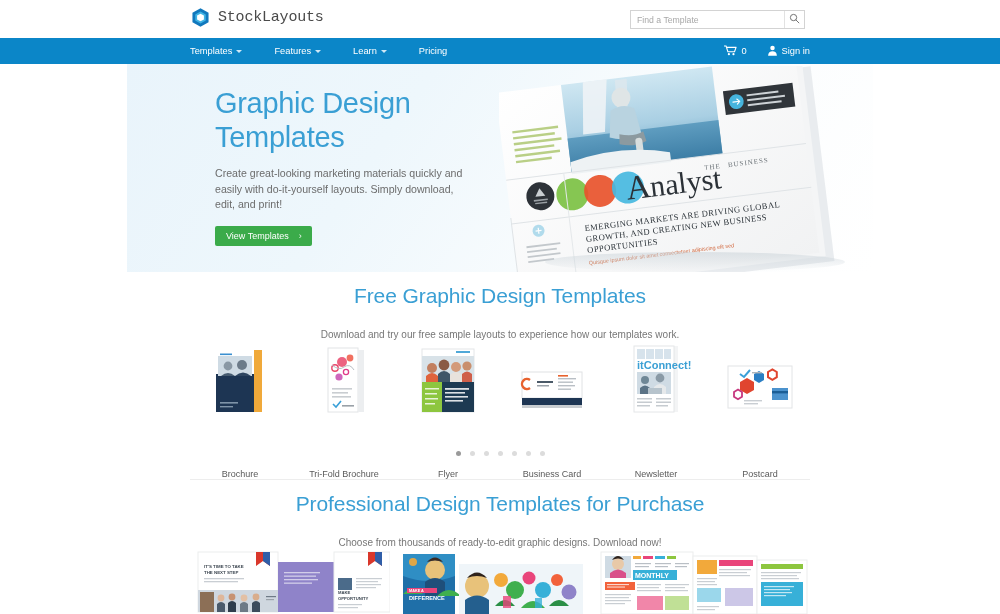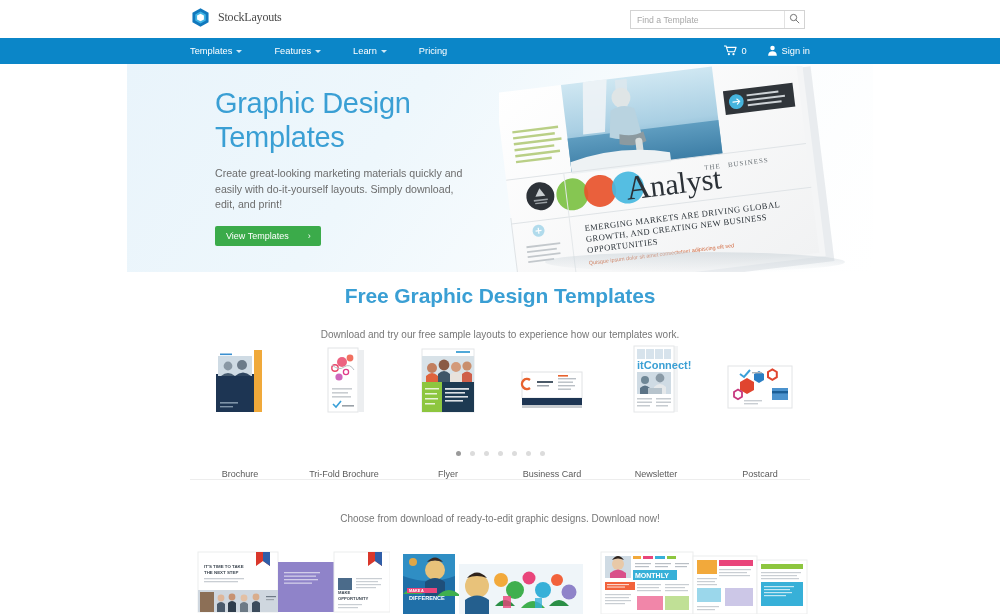--- a/index.html
+++ b/index.html
@@ -15,22 +15,22 @@
   .header {
     position: absolute; top: 0; left: 0; width: 1000px; height: 38px;
     background: #ffffff;
   }
   .logo-wrap {
     position: absolute; left: 190px; top: 7px;
     display: flex; align-items: center; gap: 7px;
   }
   .logo-mark { width: 21px; height: 21px; display: block; }
   .logo-text {
-    font-size: 12px; color: #4a4a4a; letter-spacing: -0.2px;
-    font-family: Liberation Serif, serif; white-space: nowrap;
+    font-size: 15px; color: #4a4a4a; letter-spacing: -0.2px;
+    font-family: Liberation Mono, monospace; white-space: nowrap;
   }
   .search-wrap {
     position: absolute; right: 195px; top: 10px;
     display: flex; align-items: stretch; height: 19px;
     border: 1px solid #d3d3d3; background: #fff; gap: 36px;
   }
   .search-input {
     width: 117px; height: 100%; border: none; outline: none;
     font-size: 8.7px; color: #555; padding: 0 6px;
     font-family: "Liberation Sans", sans-serif; background: transparent;
@@ -77,34 +77,34 @@
   }
   .hero-copy { position: absolute; left: 88px; top: 22px; width: 260px; }
   .hero-title {
     font-size: 29px; line-height: 34px; color: #3a9fd4;
     font-weight: normal; letter-spacing: -0.3px;
   }
   .hero-sub {
     margin-top: 12px; font-size: 10.6px; line-height: 15.5px; color: #6c6c6c;
   }
   .hero-btn {
-    margin-top: 13px; display: inline-flex; align-items: center; gap: 19px;
+    margin-top: 13px; display: inline-flex; align-items: center; gap: 10px;
     background: #3bab4a; color: #fff; font-size: 9px;
     padding: 5px 10px 5px 11px; border: none; border-radius: 2px; cursor: pointer;
     font-family: "Liberation Sans", sans-serif;
   }
   .hero-btn .chev { font-size: 9px; opacity: .95; }
 
   
   .hero-art { position: absolute; right: -6px; top: 2px; width: 380px; height: 206px; }
 
   
   .section-head { text-align: center; }
   .section-title {
-    font-size: 21px; color: #3a9fd4; font-weight: bold; letter-spacing: -0.1px;
+    font-size: 21px; color: #3a9fd4; font-weight: normal; letter-spacing: -0.1px;
   }
   .section-sub { font-size: 10px; color: #777; margin-top: 21px; }
 
   .free-section { position: absolute; top: 284px; left: 0; width: 1000px; }
   .pro-section  { position: absolute; top: 492px; left: 0; width: 1000px; }
 
   .thumb-row {
     position: absolute; top: 60px; left: 190px; width: 620px;
     display: flex; justify-content: space-between; align-items: flex-end;
   }
@@ -491,21 +491,22 @@
       <span class="dot"></span>
       <span class="dot"></span>
       <span class="dot"></span>
     </div>
   </div>
 
   <div class="divider"></div>
 
   <div class="pro-section">
     <div class="section-head">
-      <p class="section-sub">Choose from download of ready-to-edit graphic designs. Download now!</p>
+      <h2 class="section-title">Professional Design Templates for Purchase</h2>
+      <p class="section-sub">Choose from thousands of ready-to-edit graphic designs. Download now!</p>
     </div>
 
     <div class="pro-row">
 
       <div>
         <svg width="200" height="64" viewBox="0 0 200 64">
           <rect x="8" y="2" width="80" height="60" fill="#ffffff" stroke="#eceded"></rect>
           <polygon points="66,2 80,2 80,16 73,11 66,16" fill="#d9372b"></polygon>
           <polygon points="73,2 80,2 80,16 73,11" fill="#2f5ea8"></polygon>
           <text x="14" y="18" font-family="Liberation Sans, sans-serif" font-size="4.4" fill="#3c4650" font-weight="bold">IT'S TIME TO TAKE</text>

